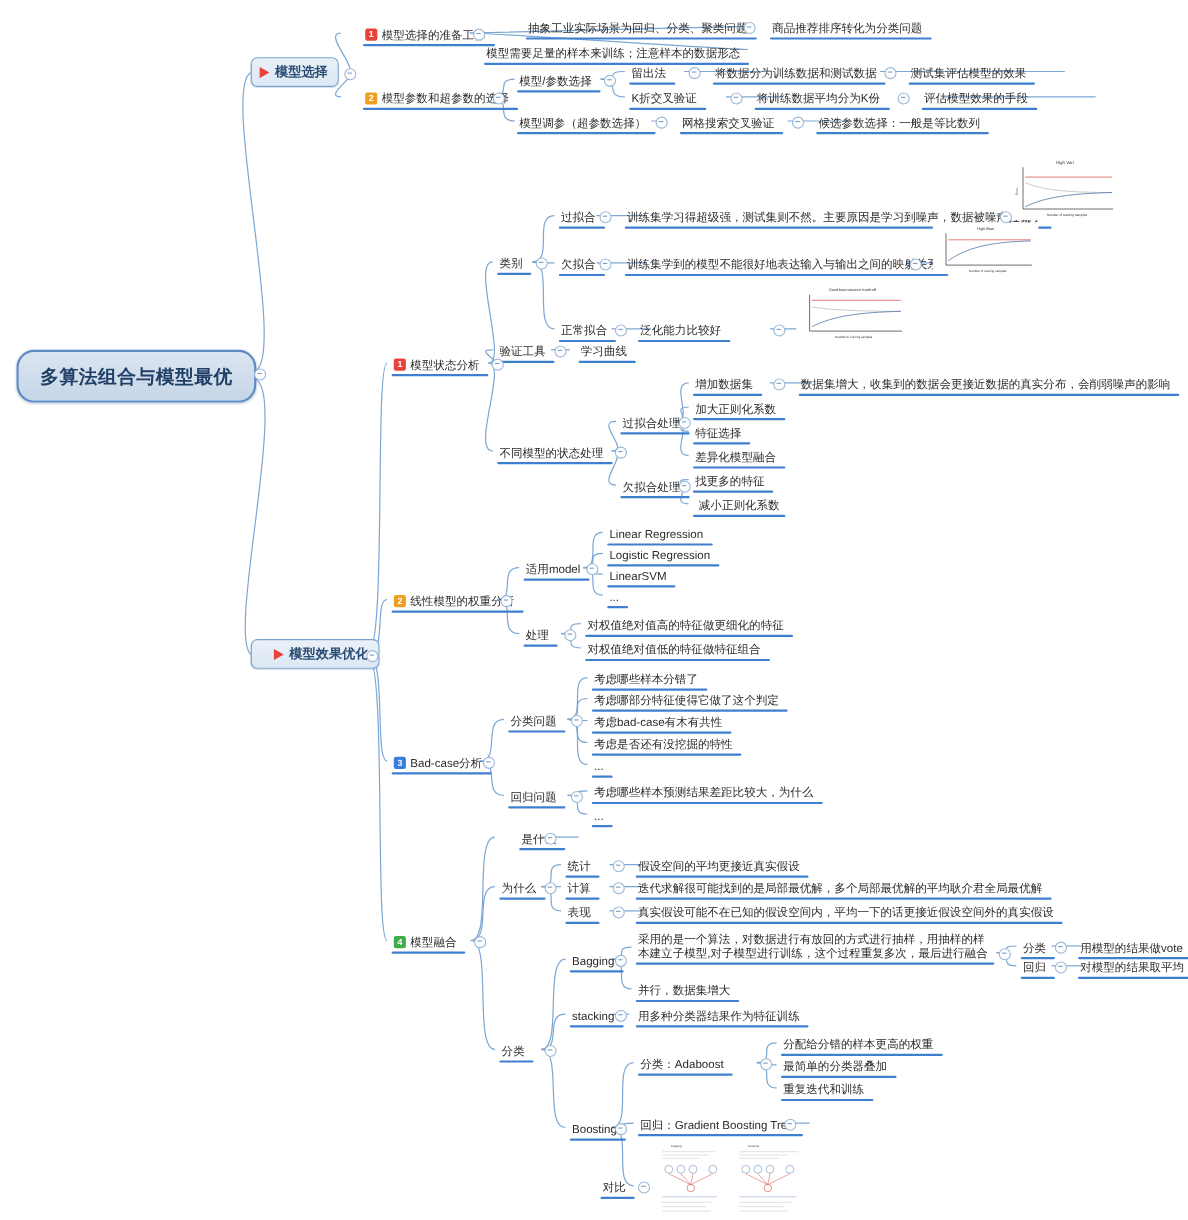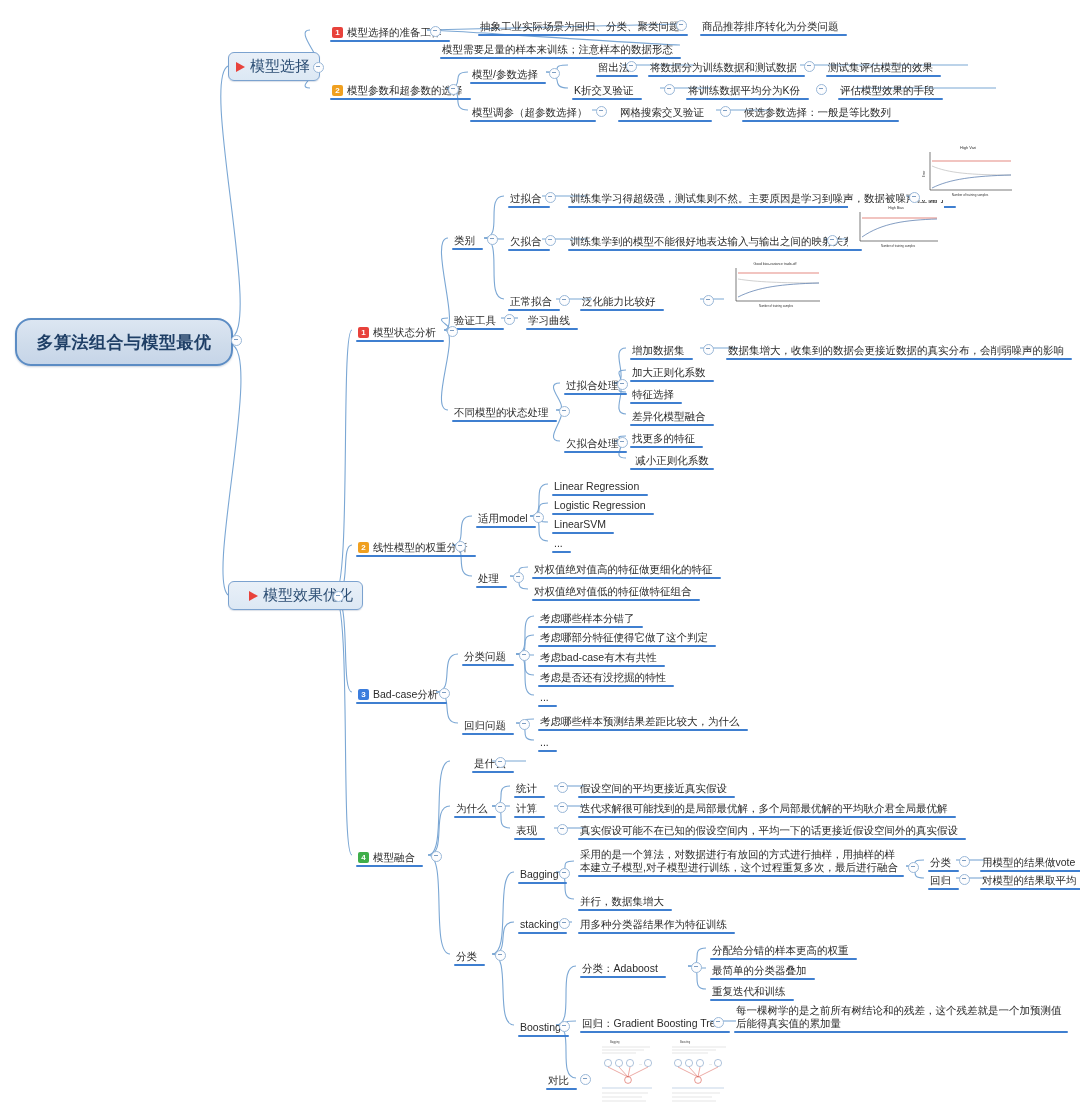--- a/index.html
+++ b/index.html
@@ -56,22 +56,22 @@
   }
   .branch-node .tri{
     width:0;height:0;
     border-left:9px solid #e8423b;
     border-top:5.5px solid transparent;
     border-bottom:5.5px solid transparent;
     margin-right:5px;
     flex:0 0 auto;
   }
   .branch-node .branch-text{
-    font-size:15px;
-    font-weight:normal;
+    font-size:12px;
+    font-weight:bold;
     color:#2b4d73;
   }
 
   
   .topic{
     position:absolute;
     white-space:nowrap;
     z-index:4;
   }
   .topic .t-label{
@@ -300,21 +300,21 @@
     <span class="t-underline" style="width: 141px;"></span>
   </div>
   <span class="knob" style="left:448px;top:84px;"></span>
 
   <div class="topic" style="left:470px;top:64px;">
     <span class="t-label">模型/参数选择</span>
     <span class="t-underline" style="width: 76px;"></span>
   </div>
   <span class="knob" style="left:549px;top:68px;"></span>
 
-  <div class="topic" style="left:596px;top:57px;">
+  <div class="topic" style="left:572px;top:57px;">
     <span class="t-label">留出法</span>
     <span class="t-underline" style="width: 42px;"></span>
   </div>
   <span class="knob" style="left:626px;top:61px;"></span>
   <div class="topic" style="left:648px;top:57px;">
     <span class="t-label">将数据分为训练数据和测试数据</span>
     <span class="t-underline" style="width: 157px;"></span>
   </div>
   <span class="knob" style="left:804px;top:61px;"></span>
   <div class="topic" style="left:826px;top:57px;">
@@ -703,24 +703,20 @@
   <div class="topic" style="left:710px;top:981px;">
     <span class="t-label">重复迭代和训练</span>
     <span class="t-underline" style="width: 84px;"></span>
   </div>
 
   <div class="topic" style="left:580px;top:1013px;">
     <span class="t-label">回归：Gradient Boosting Tree</span>
     <span class="t-underline" style="width: 150px;"></span>
   </div>
   <span class="knob" style="left:713px;top:1017px;"></span>
-  <div class="topic wrap" style="left:734px;top:1004px;width:334px;">
-    <span class="t-label">每一棵树学的是之前所有树结论和的残差，这个残差就是一个加预测值后能得真实值的累加量</span>
-    <span class="t-underline" style="width: 334px;"></span>
-  </div>
 
   <div class="topic" style="left:546px;top:1070px;">
     <span class="t-label">对比</span>
     <span class="t-underline" style="width: 31px;"></span>
   </div>
   <span class="knob" style="left:580px;top:1074px;"></span>
   <div class="thumb" style="left:596px;top:1036px;">
     <svg width="138" height="72" viewBox="0 0 138 72">
 
       <text x="14" y="7" font-size="2.6" fill="#444" font-family="sans-serif">Bagging</text>

